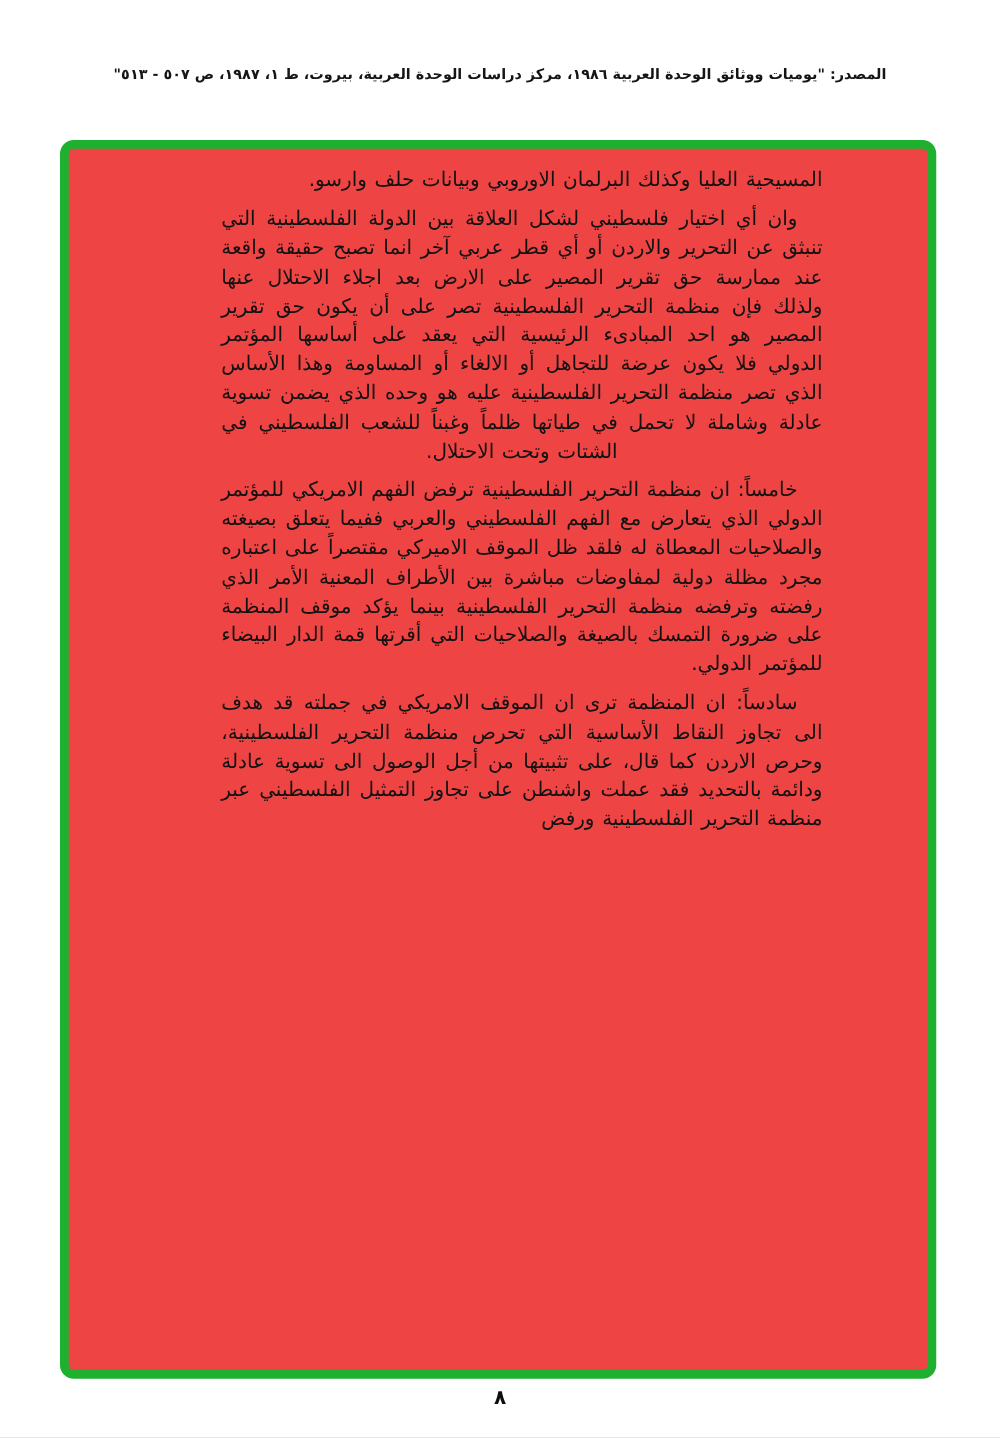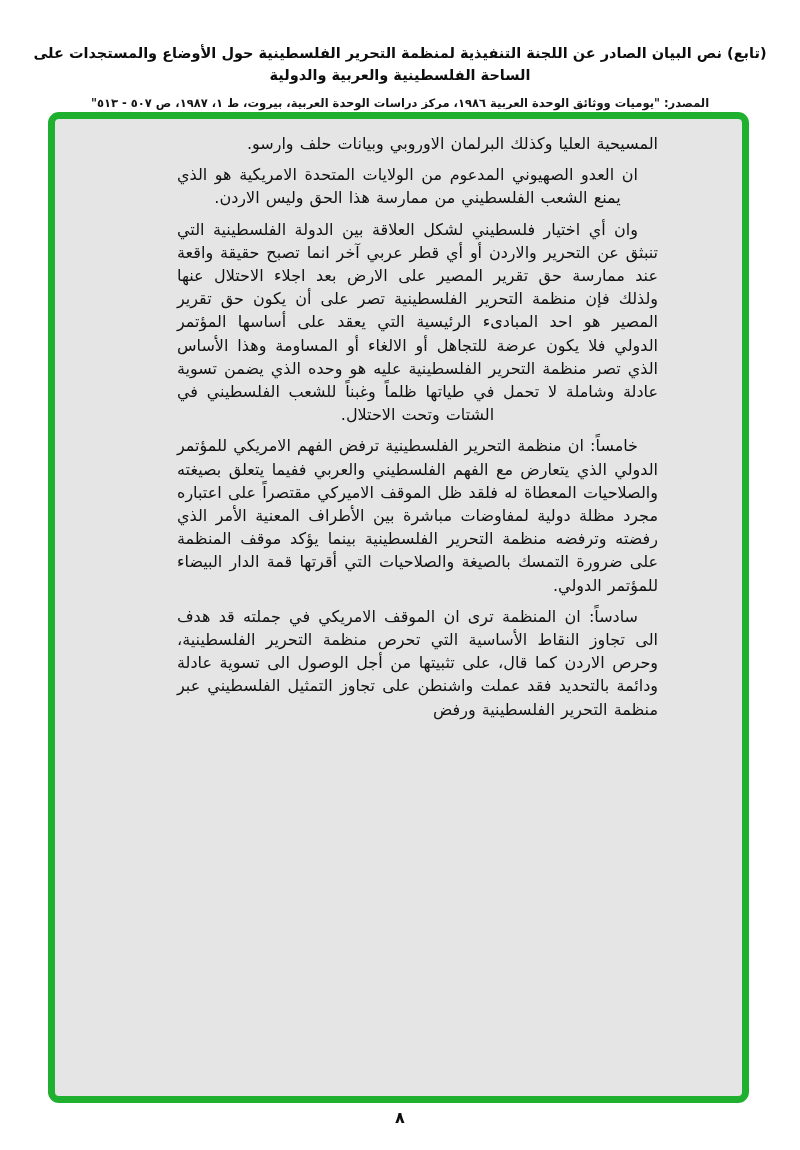--- a/index.html
+++ b/index.html
@@ -42,21 +42,21 @@
   
   .green-box {
     position: absolute;
     left: 48px;
     top: 112px;
     width: 701px;
     height: 991px;
     box-sizing: border-box;
     border: 7px solid #1fb02f;
     border-radius: 11px;
-    background: #e5e5e5;
+    background: #ef4444;
     overflow: hidden;
   }
   
   .text-col {
     direction: rtl;
     box-sizing: border-box;
     width: 100%;
     height: 100%;
     padding: 13px 84px 10px 122px;
     font-size: 16px;
@@ -85,28 +85,26 @@
     direction: rtl;
     color: #0e0e0e;
   }
 </style>
 </head>
 <body>
 
 <div class="page">
 
   <div class="doc-header">
-    <div class="doc-title">(تابع) نص البيان الصادر عن اللجنة التنفيذية لمنظمة التحرير الفلسطينية حول الأوضاع والمستجدات على الساحة الفلسطينية والعربية والدولية</div>
     <div class="doc-source">المصدر: "يوميات ووثائق الوحدة العربية ١٩٨٦، مركز دراسات الوحدة العربية، بيروت، ط ١، ١٩٨٧، ص ٥٠٧ - ٥١٣"</div>
   </div>
 
   <div class="green-box">
     <div class="text-col">
       <p class="noindent">المسيحية العليا وكذلك البرلمان الاوروبي وبيانات حلف وارسو.</p>
-      <p class="last-center">ان العدو الصهيوني المدعوم من الولايات المتحدة الامريكية هو الذي يمنع الشعب الفلسطيني من ممارسة هذا الحق وليس الاردن.</p>
       <p class="last-center">وان أي اختيار فلسطيني لشكل العلاقة بين الدولة الفلسطينية التي تنبثق عن التحرير والاردن أو أي قطر عربي آخر انما تصبح حقيقة واقعة عند ممارسة حق تقرير المصير على الارض بعد اجلاء الاحتلال عنها ولذلك فإن منظمة التحرير الفلسطينية تصر على أن يكون حق تقرير المصير هو احد المبادىء الرئيسية التي يعقد على أساسها المؤتمر الدولي فلا يكون عرضة للتجاهل أو الالغاء أو المساومة وهذا الأساس الذي تصر منظمة التحرير الفلسطينية عليه هو وحده الذي يضمن تسوية عادلة وشاملة لا تحمل في طياتها ظلماً وغبناً للشعب الفلسطيني في الشتات وتحت الاحتلال.</p>
       <p>خامساً: ان منظمة التحرير الفلسطينية ترفض الفهم الامريكي للمؤتمر الدولي الذي يتعارض مع الفهم الفلسطيني والعربي ففيما يتعلق بصيغته والصلاحيات المعطاة له فلقد ظل الموقف الاميركي مقتصراً على اعتباره مجرد مظلة دولية لمفاوضات مباشرة بين الأطراف المعنية الأمر الذي رفضته وترفضه منظمة التحرير الفلسطينية بينما يؤكد موقف المنظمة على ضرورة التمسك بالصيغة والصلاحيات التي أقرتها قمة الدار البيضاء للمؤتمر الدولي.</p>
       <p>سادساً: ان المنظمة ترى ان الموقف الامريكي في جملته قد هدف الى تجاوز النقاط الأساسية التي تحرص منظمة التحرير الفلسطينية، وحرص الاردن كما قال، على تثبيتها من أجل الوصول الى تسوية عادلة ودائمة بالتحديد فقد عملت واشنطن على تجاوز التمثيل الفلسطيني عبر منظمة التحرير الفلسطينية ورفض</p>
     </div>
   </div>
 
   <div class="page-number">٨</div>
 
 </div>
 

